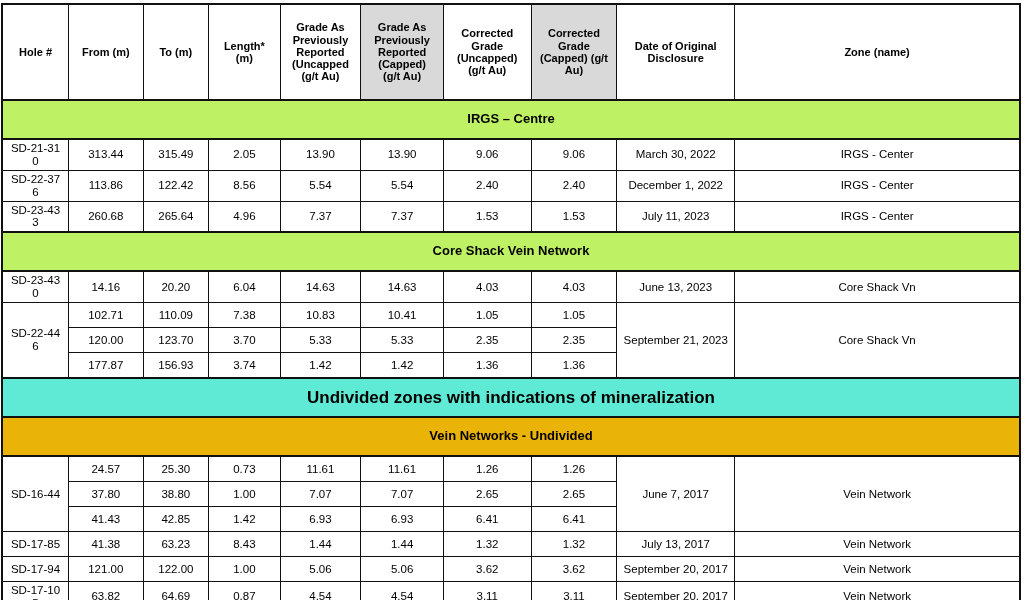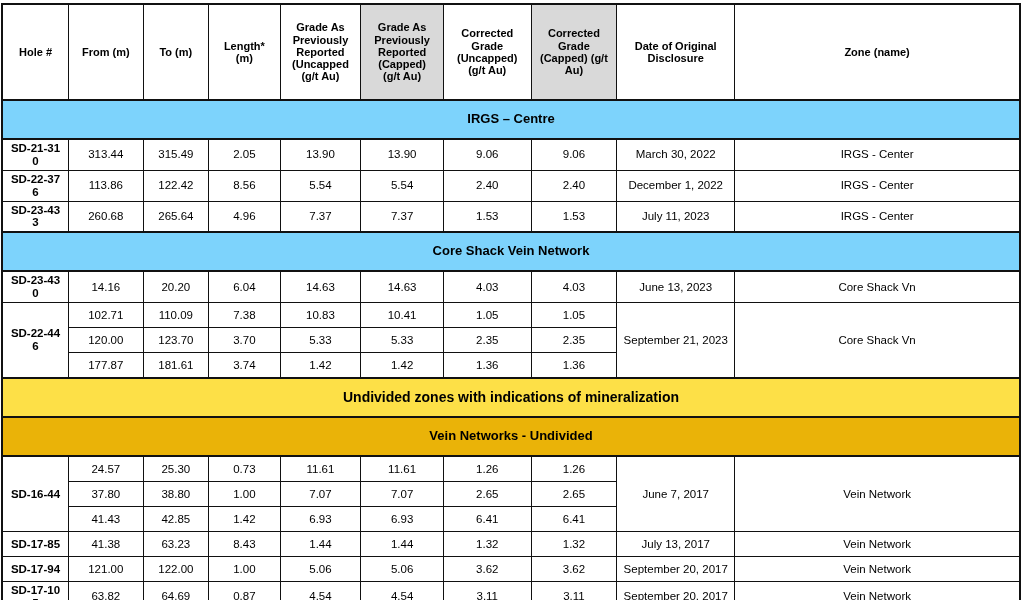--- a/index.html
+++ b/index.html
@@ -50,31 +50,31 @@
     background: #ffffff;
   }
   thead th.shaded { background: #d9d9d9; }
   thead tr { border-bottom: 2px solid #111; }
 
   tbody td {
     font-size: 11.5px;
     height: 20px;
     background: #ffffff;
   }
-  td.cell-hole { white-space: pre-line; font-weight: bold; }
+  td.cell-hole { white-space: pre-line; }
 
   tr.band td {
     font-weight: bold;
     font-size: 13px;
     height: 33px;
     border-top: 2px solid #111;
     border-bottom: 2px solid #111;
   }
-  tr.band-blue td  { background: #7dd3fc; }
-  tr.band-gray td  { background: #fde047; font-size: 14px; }
+  tr.band-blue td  { background: #bef264; }
+  tr.band-gray td  { background: #5eead4; font-size: 17px; }
   tr.band-peach td { background: #eab308; }
 </style>
 </head>
 <body>
 
 <div class="page">
   <table class="grades">
     <colgroup>
       <col class="c-hole">
         <col class="c-from">
@@ -193,21 +193,21 @@
           <td>120.00</td>
           <td>123.70</td>
           <td>3.70</td>
           <td>5.33</td>
           <td>5.33</td>
           <td>2.35</td>
           <td>2.35</td>
         </tr>
         <tr>
           <td>177.87</td>
-          <td>181.61</td>
+          <td>156.93</td>
           <td>3.74</td>
           <td>1.42</td>
           <td>1.42</td>
           <td>1.36</td>
           <td>1.36</td>
         </tr>
         <tr class="band band-gray">
           <td colspan="10">Undivided zones with indications of mineralization</td>
         </tr>
         <tr class="band band-peach">

